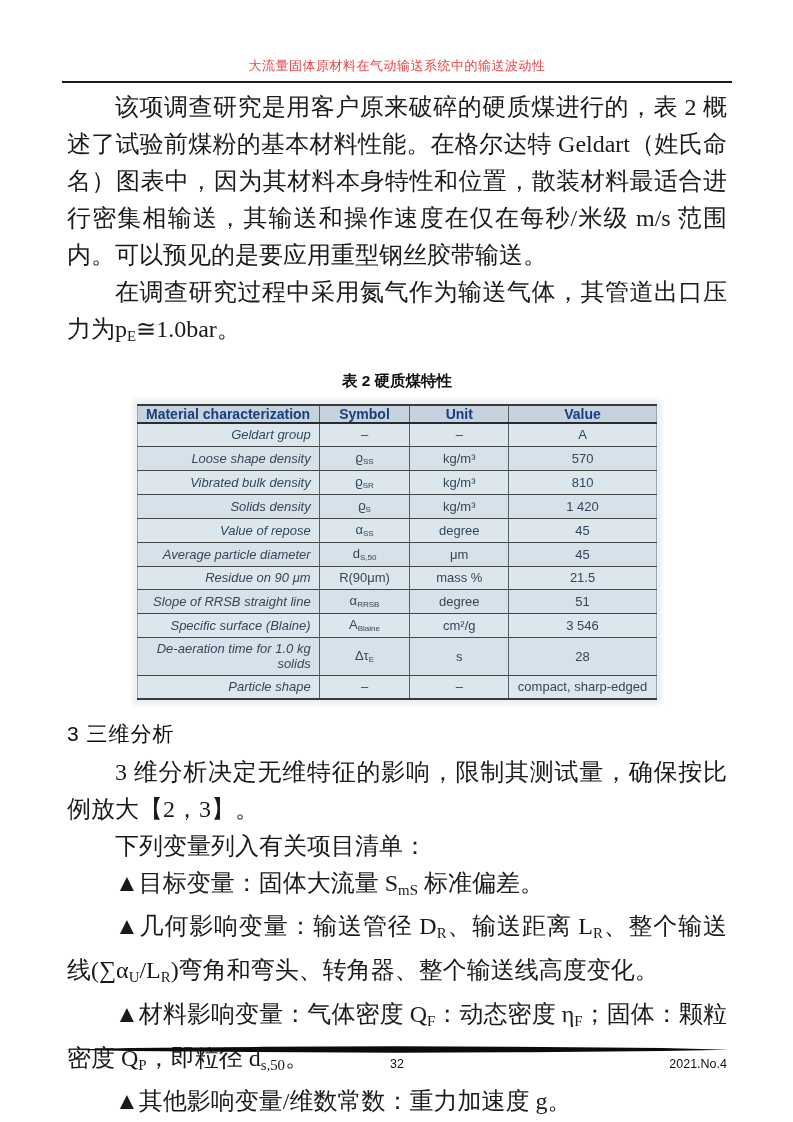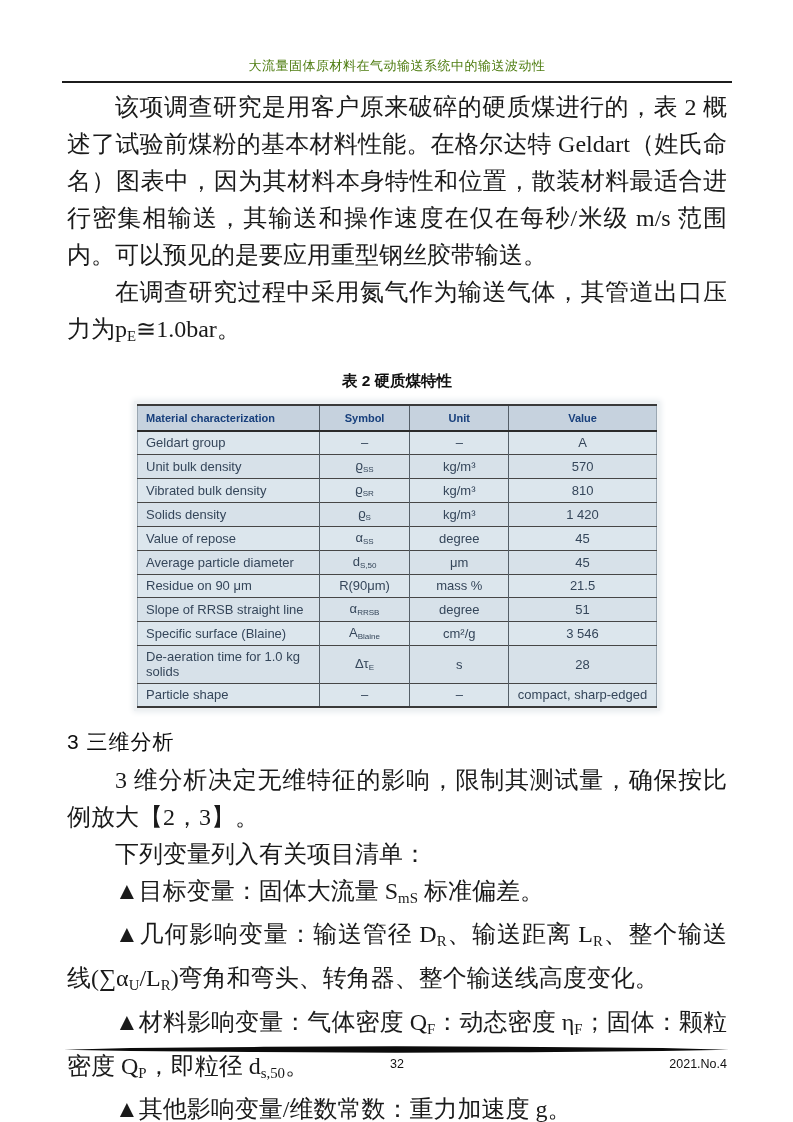--- a/index.html
+++ b/index.html
@@ -12,21 +12,21 @@
     font-family: "Liberation Serif", "DejaVu Serif", serif;
     color: #1a1a1a;
     overflow: hidden;
   }
   .content { padding: 56px 66px 0 67px; }
 
   .running-head {
     text-align: center;
     font-size: 13px;
     letter-spacing: 0.5px;
-    color: #4d7c0f;
+    color: #ef4444;
     line-height: 20px;
   }
   .head-rule {
     height: 0;
     border-top: 2px solid #1c1c1c;
     margin: 5px -5px 0 -5px;
   }
 
   .body-text p {
     margin: 0;
@@ -60,40 +60,40 @@
     border-collapse: collapse;
     font-family: "Liberation Sans", "DejaVu Sans", sans-serif;
     border-top: 2px solid #3a3a3a;
     border-bottom: 2px solid #3a3a3a;
     border-left: 1px solid #9aa7b2;
     border-right: 1px solid #9aa7b2;
   }
   table.scan-table th {
     background: #c6d2de;
     color: #173f7c;
-    font-size: 11px;
+    font-size: 14px;
     font-weight: bold;
-    padding: 6px 8px;
+    padding: 0 8px;
     border-bottom: 2.5px solid #2b2b2b;
     text-align: center;
   }
   table.scan-table th:first-child { text-align: left; width: 35%; }
   table.scan-table th:nth-child(2) { width: 17.5%; }
   table.scan-table th:nth-child(3) { width: 19%; }
   table.scan-table td {
     color: #35465a;
     font-size: 13px;
     padding: 3.5px 8px;
     border-top: 1.6px solid #464646;
     text-align: center;
     background: #dce6ed;
   }
   table.scan-table tr:nth-child(even) td { background: #d7e1e9; }
   table.scan-table tr:first-child td { border-top: none; }
-  table.scan-table td:first-child { text-align: left; }
+  table.scan-table td:first-child { text-align: right; font-style: italic; }
   table.scan-table th + th, table.scan-table td + td { border-left: 1.6px solid #555f68; }
 
   .section-heading {
     font-family: "Liberation Sans", "DejaVu Sans", sans-serif;
     font-weight: normal;
     font-size: 21px;
     color: #0d0d0d;
     margin: 20px 0 4px 0;
     letter-spacing: 1px;
   }
@@ -146,21 +146,21 @@
           </tr>
         </thead>
         <tbody>
           <tr>
             <td>Geldart group</td>
             <td>–</td>
             <td>–</td>
             <td>A</td>
           </tr>
           <tr>
-            <td>Unit bulk density</td>
+            <td>Loose shape density</td>
             <td>ϱ<sub>SS</sub></td>
             <td>kg/m³</td>
             <td>570</td>
           </tr>
           <tr>
             <td>Vibrated bulk density</td>
             <td>ϱ<sub>SR</sub></td>
             <td>kg/m³</td>
             <td>810</td>
           </tr>

